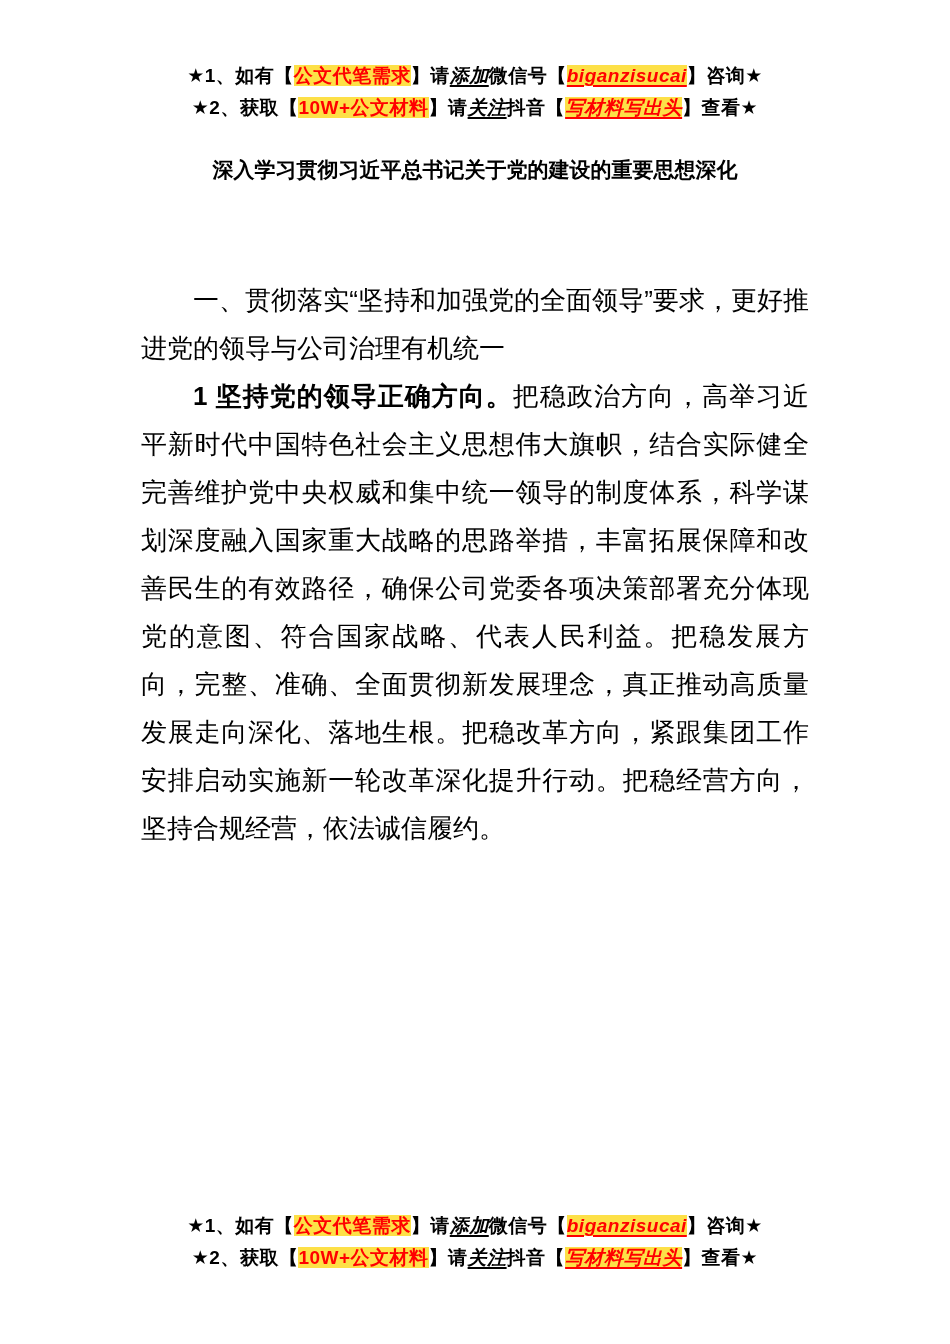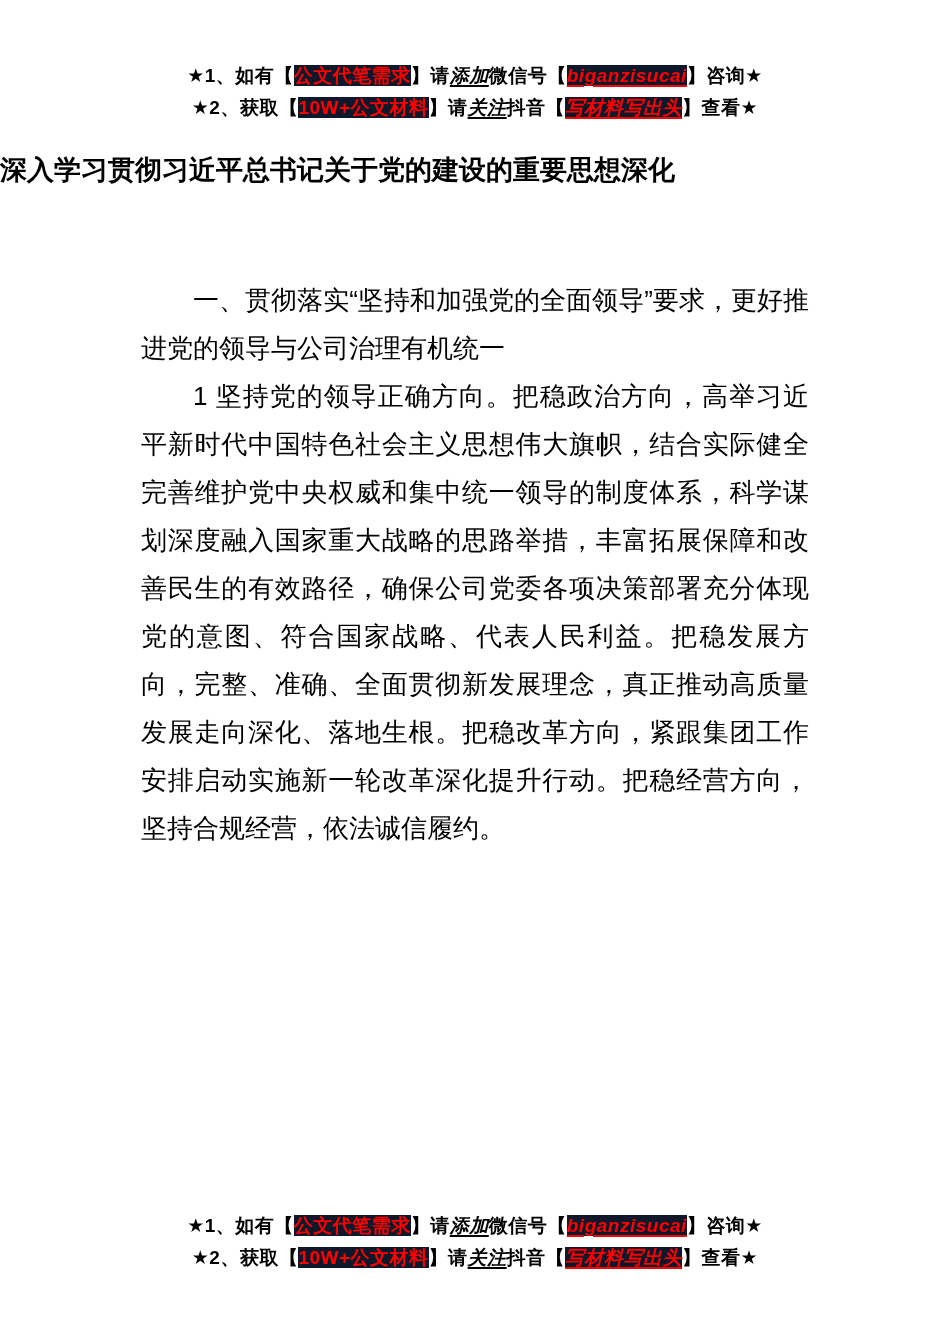--- a/index.html
+++ b/index.html
@@ -24,56 +24,57 @@
     right: 0;
     text-align: center;
     font-weight: bold;
     font-size: 19px;
     line-height: 32px;
     letter-spacing: 0.5px;
     white-space: nowrap;
   }
   .promo-top { top: 60px; }
   .promo-bottom { top: 1210px; }
-  .promo .hl { background: #0f172a; }
+  .promo .hl { background: #fde047; }
   .promo .red { color: #ff0000; }
   .promo .u {
     text-decoration: underline;
     text-decoration-thickness: 2px;
     text-underline-offset: 3px;
     font-style: italic;
   }
   
   .doc-title {
     position: absolute;
     top: 146px;
     left: 0;
     right: 0;
     margin: 0;
-    font-size: 27px;
+    text-align: center;
+    font-size: 21px;
     font-weight: bold;
     line-height: 48px;
   }
   .title-line { display: block; }
   
   .body-text {
     position: absolute;
     top: 276px;
     left: 141px;
     width: 668px;
     font-size: 26px;
     line-height: 48px;
     text-align: justify;
     text-justify: inter-ideograph;
   }
   .body-text p {
     margin: 0;
     text-indent: 2em;
   }
-  .lead { font-weight: normal; margin-top: 12px; }
+  .lead { font-weight: bold; margin-top: 12px; }
 </style>
 </head>
 <body>
 
 <div class="page">
 
   <div class="promo promo-top">
     <div class="promo-line">
       <span>★1、如有【</span><span class="hl red">公文代笔需求</span><span>】请</span><span class="u">添加</span><span>微信号【</span><span class="hl red u">biganzisucai</span><span>】咨询★</span>
     </div>

